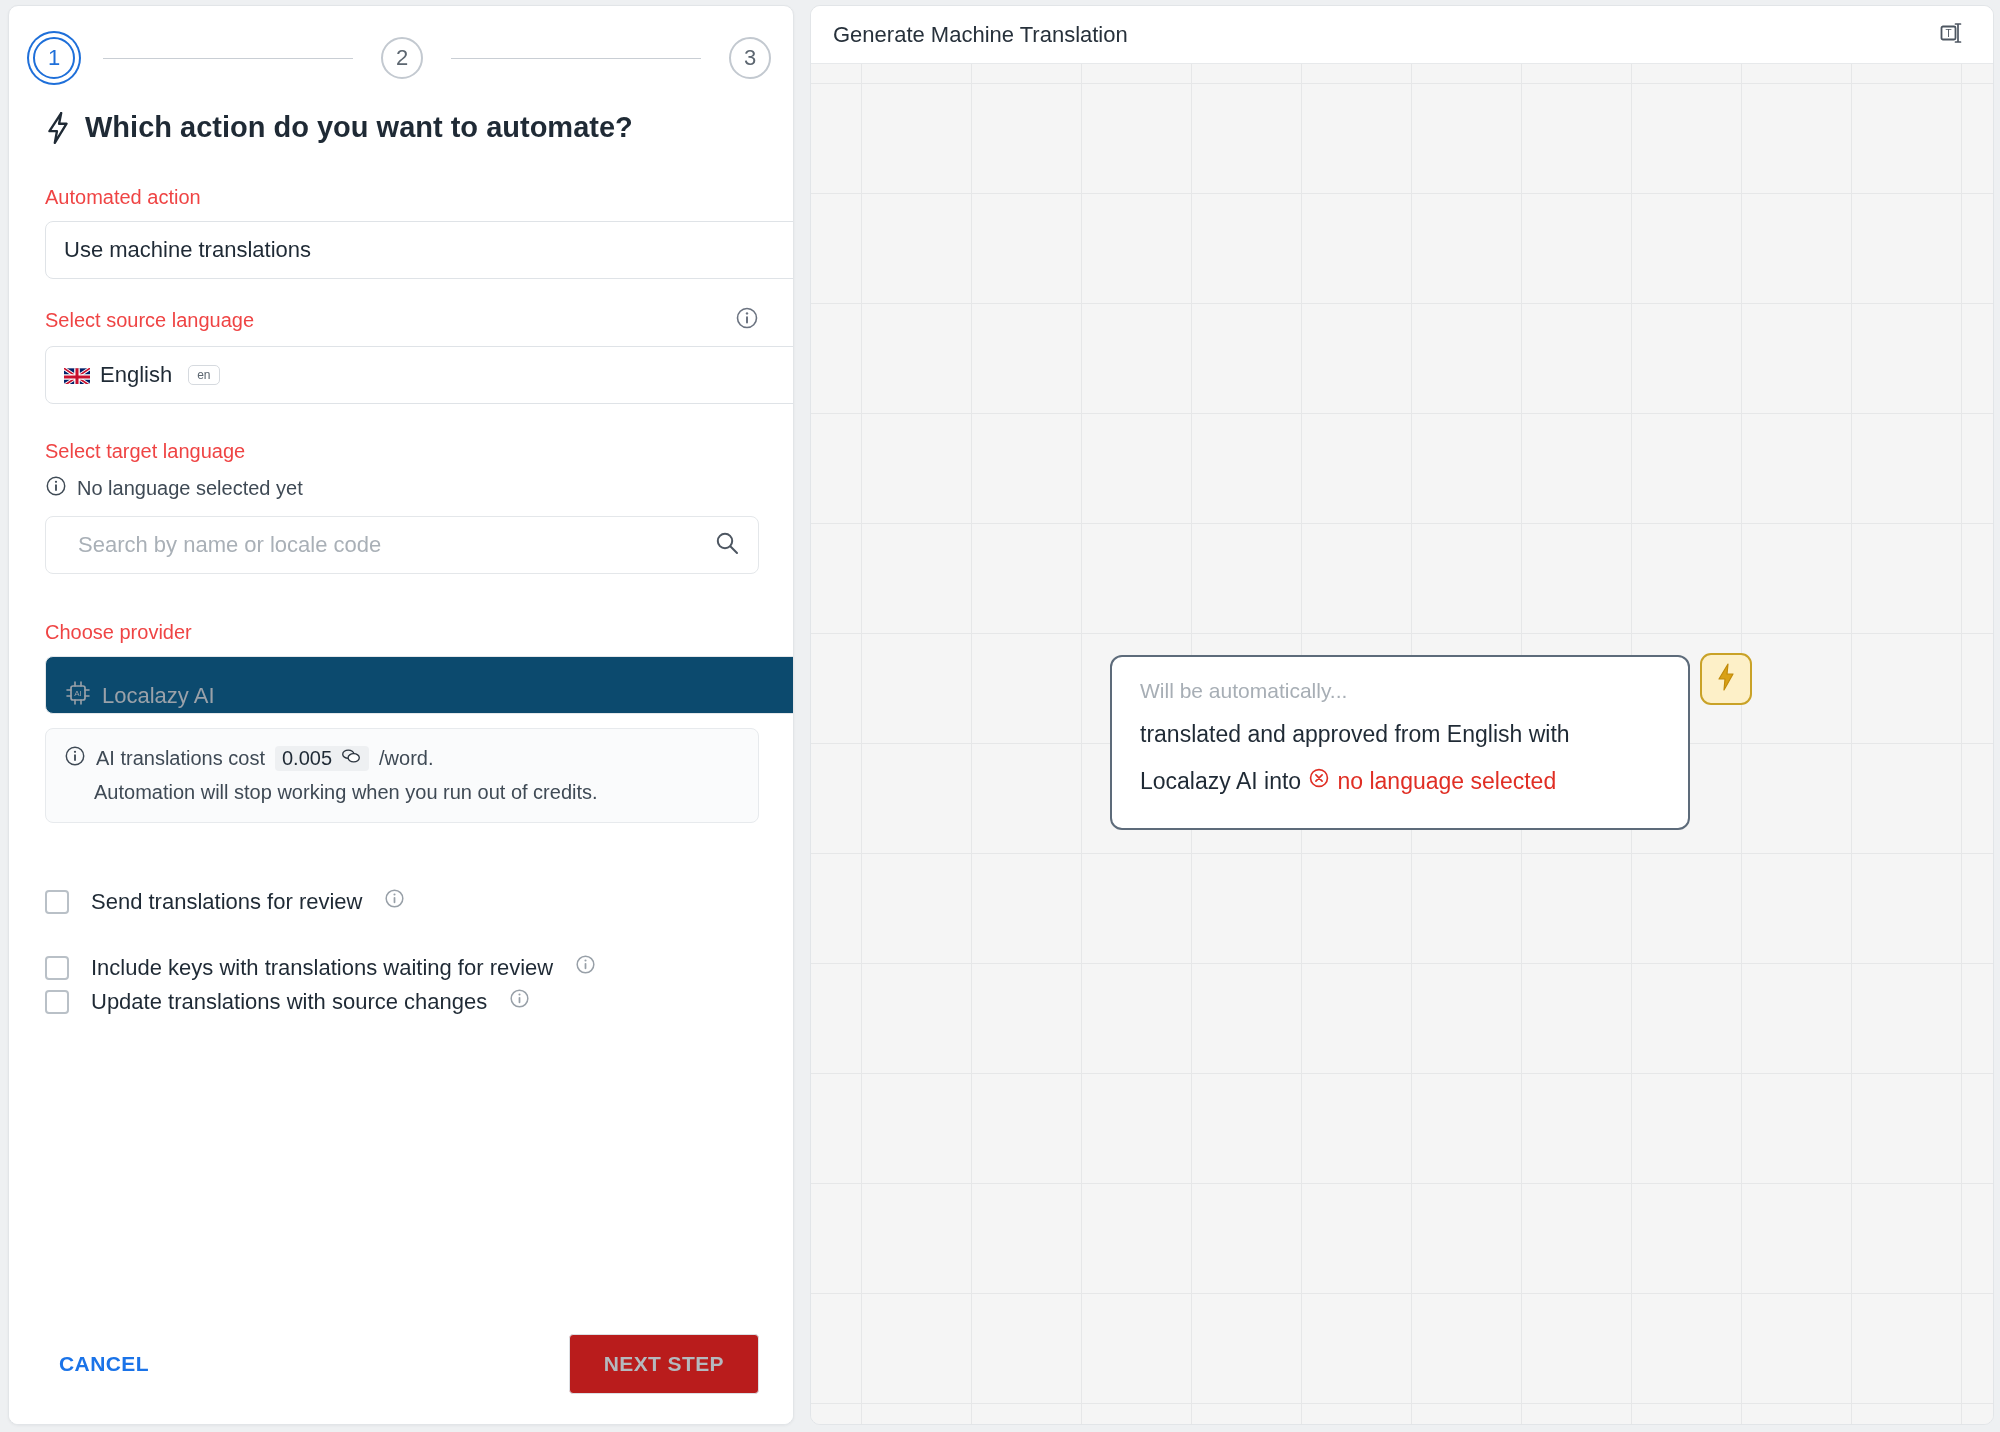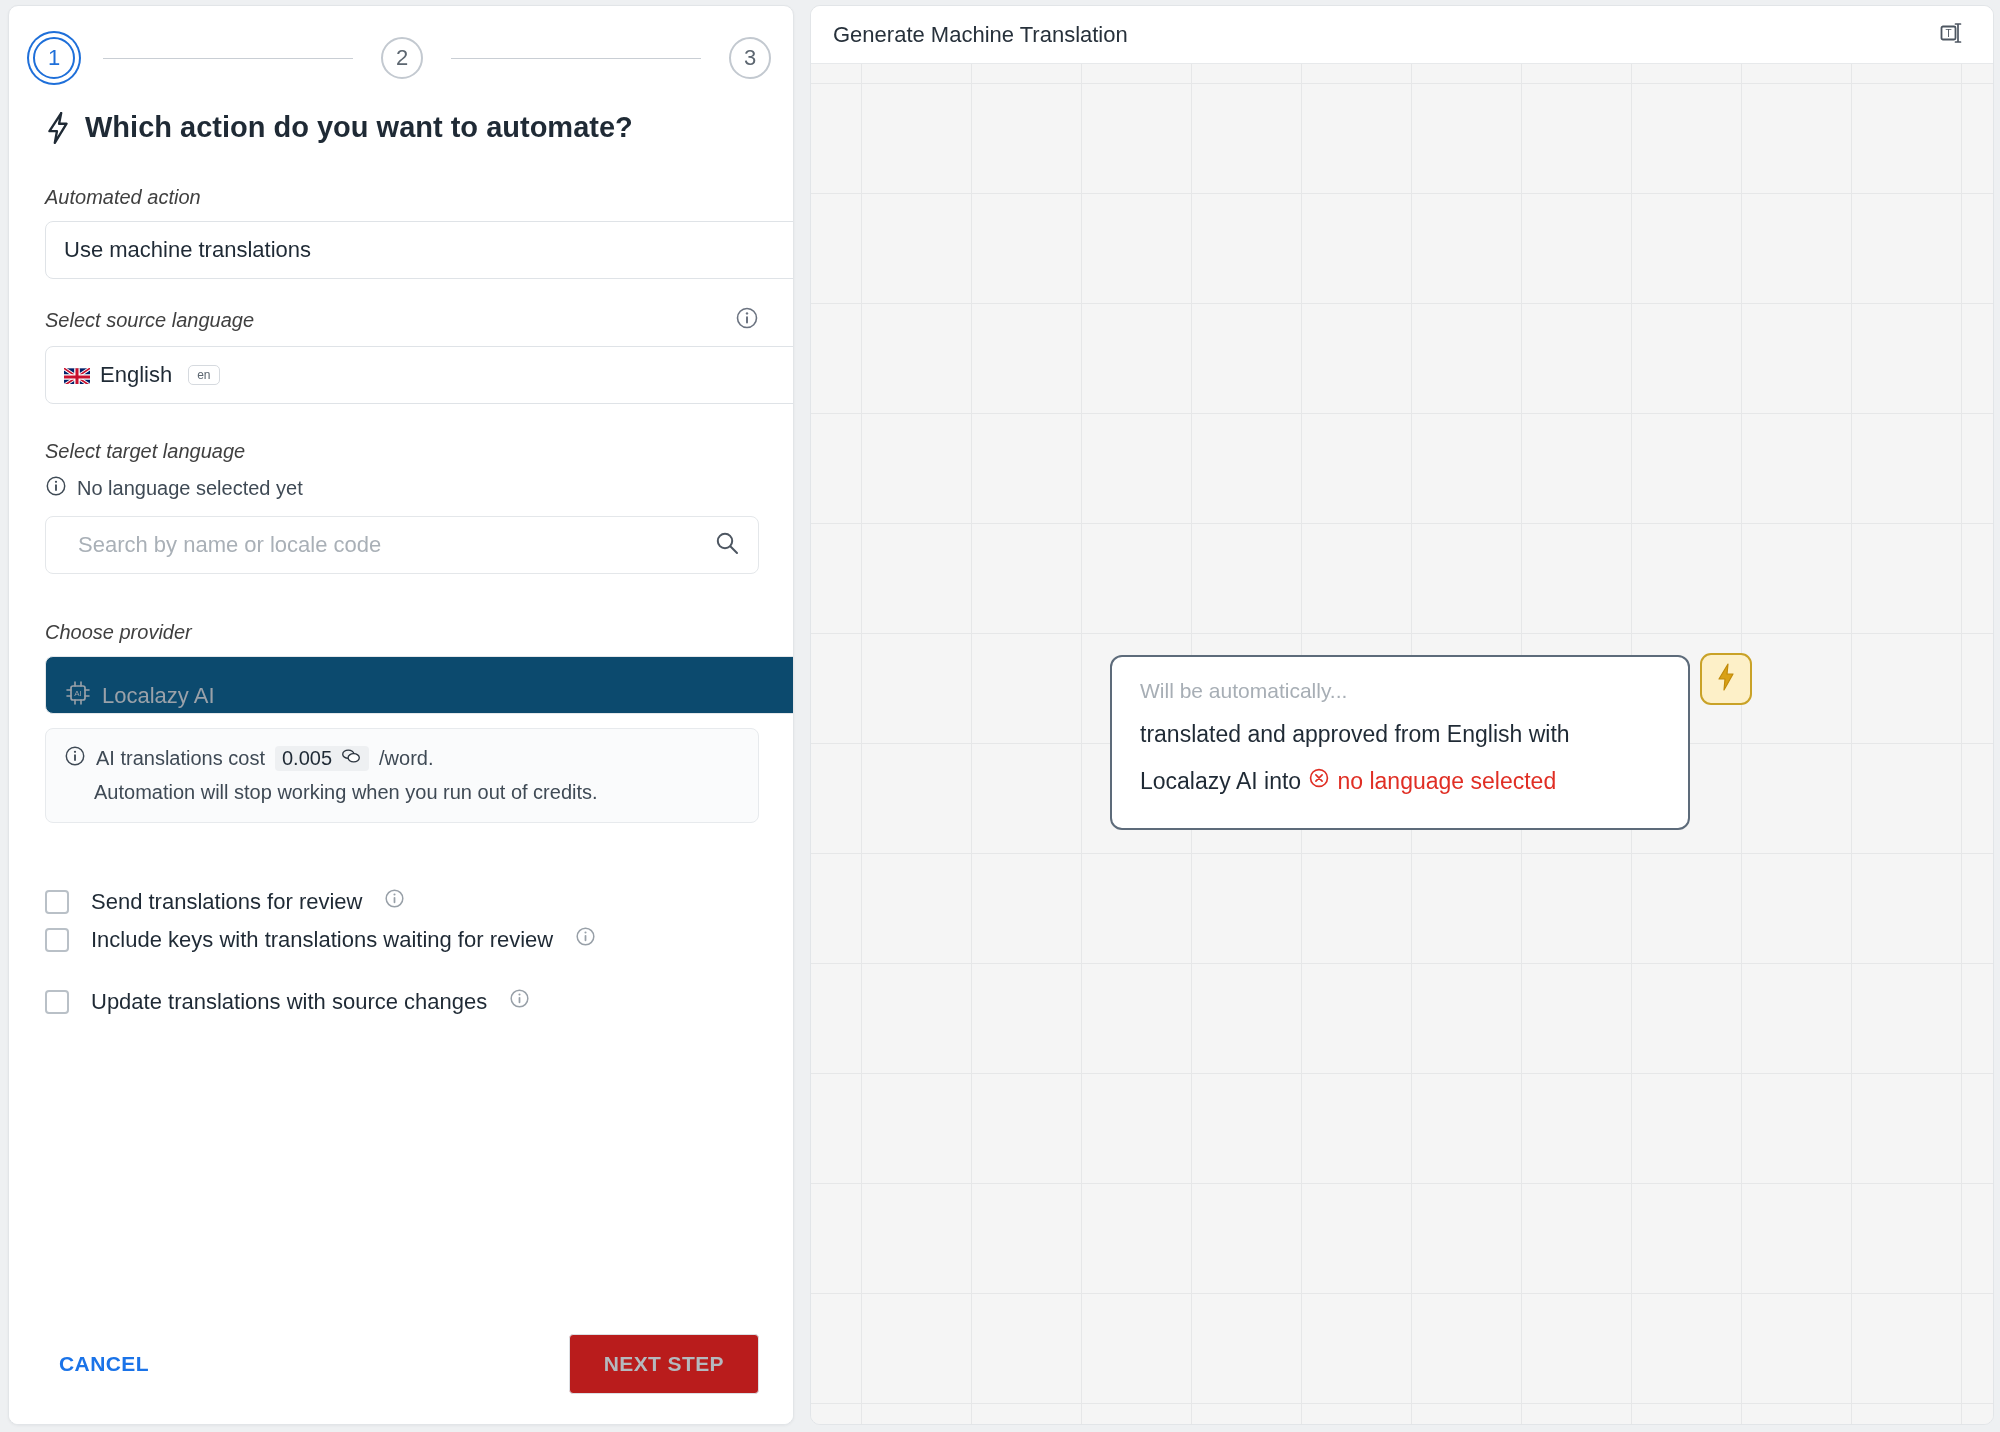--- a/index.html
+++ b/index.html
@@ -65,23 +65,22 @@
     position: absolute;
     left: 36px; top: 105px;
     display: flex; align-items: center; gap: 14px;
     font-size: 29px; font-weight: bold; color: #1f2a35;
   }
   .bolt-ico svg { display:block; }
 
   
   .field-label {
     font-size: 20px;
-    color: #404040;
+    color: #ef4444;
     font-weight: normal;
-    font-style: italic;
   }
   .field-wrap { position: absolute; left: 36px; width: 714px; }
 
   .control {
     width: 858px; height: 58px;
     border: 1px solid #dfe3e7;
     border-radius: 8px;
     background: #fff;
     display: flex; align-items: center;
     padding: 0 18px;
@@ -407,21 +406,21 @@
       <span>Send translations for review</span>
       <span>
         <svg width="21" height="21" viewBox="0 0 24 24">
           <circle cx="12" cy="12" r="9.5" fill="none" stroke="#98a0a8" stroke-width="1.7"></circle>
           <circle cx="12" cy="7.4" r="1.2" fill="#98a0a8"></circle>
           <rect x="11" y="10.2" width="2" height="7.2" rx="1" fill="#98a0a8"></rect>
         </svg>
       </span>
     </div>
 
-    <div class="cbrow" style="top:920px;text-align:right;">
+    <div class="cbrow" style="top:948px;text-align:right;">
       <span class="cbox"></span>
       <span>Include keys with translations waiting for review</span>
       <span>
         <svg width="21" height="21" viewBox="0 0 24 24">
           <circle cx="12" cy="12" r="9.5" fill="none" stroke="#98a0a8" stroke-width="1.7"></circle>
           <circle cx="12" cy="7.4" r="1.2" fill="#98a0a8"></circle>
           <rect x="11" y="10.2" width="2" height="7.2" rx="1" fill="#98a0a8"></rect>
         </svg>
       </span>
     </div>

